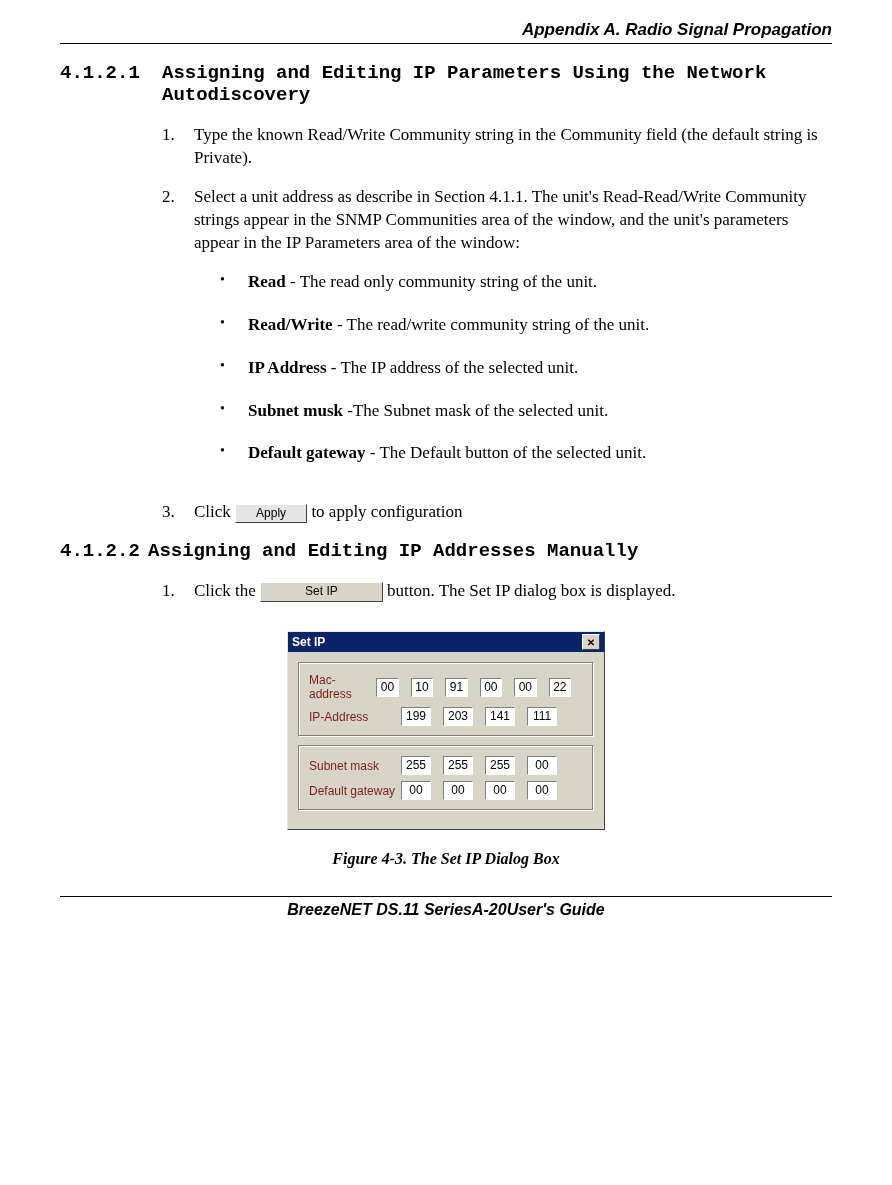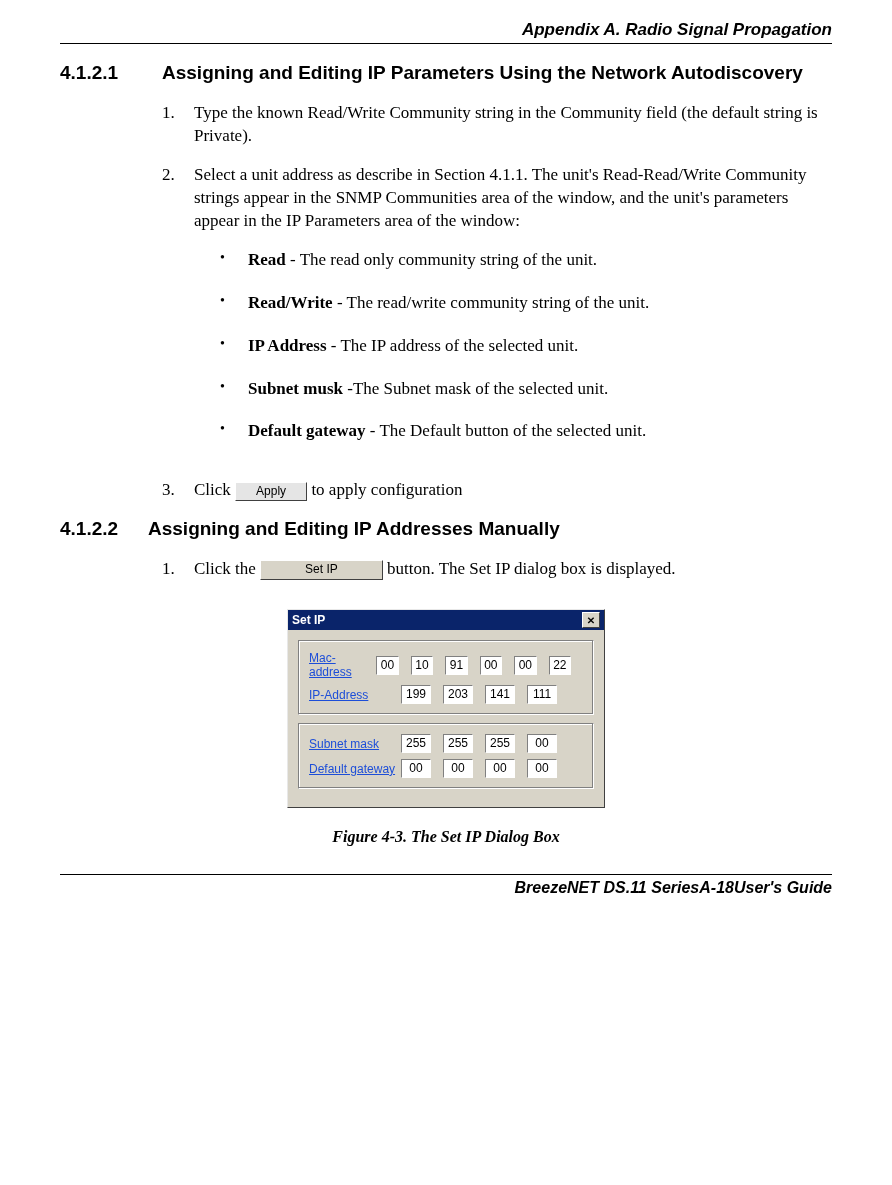--- a/index.html
+++ b/index.html
@@ -17,21 +17,21 @@
       text-align: right;
       font-family: Arial, Helvetica, sans-serif;
       font-weight: bold;
       font-style: italic;
       font-size: 17px;
       border-bottom: 1.5px solid black;
       padding-bottom: 3px;
       margin-bottom: 18px;
     }
     .section-heading {
-      font-family: Liberation Sans, sans-serif;
+      font-family: Liberation Mono, monospace;
       font-weight: bold;
       font-size: 19px;
       margin: 14px 0 18px 0;
       display: flex;
     }
     .section-num {
       width: 102px;
       flex-shrink: 0;
     }
     .section-title {
@@ -151,23 +151,22 @@
       margin-bottom: 8px;
     }
     .row {
       display: flex;
       align-items: center;
       margin-bottom: 6px;
     }
     .row:last-child { margin-bottom: 0; }
     .lbl {
       width: 92px;
-      color: #1d4ed8;
-      font-size: 12px;
-      text-decoration: underline;
+      color: #7f1d1d;
+      font-size: 12px;
     }
     .octet {
       background: white;
       border-top: 1.5px solid #808080;
       border-left: 1.5px solid #808080;
       border-right: 1px solid #fff;
       border-bottom: 1px solid #fff;
       width: 28px;
       height: 17px;
       text-align: center;
@@ -202,21 +201,21 @@
       font-family: "Times New Roman", Times, serif;
       font-style: italic;
       font-weight: bold;
       font-size: 16px;
       margin-top: 20px;
       margin-bottom: 28px;
     }
     .footer {
       border-top: 1.5px solid black;
       display: flex;
-      justify-content: flex-end;
+      justify-content: center;
       font-family: Arial, Helvetica, sans-serif;
       font-weight: bold;
       font-style: italic;
       font-size: 16px;
       padding-top: 4px;
       margin-top: 10px;
     }
   </style>
 </head>
 <body>
@@ -334,17 +333,17 @@
           </div>
         </div>
       </div>
     </div>
   </div>
 
   <div class="figure-caption">Figure 4-3.  The Set IP Dialog Box</div>
 
   <div class="footer">
     <span>BreezeNET DS.11 Series</span>
-    <span>A-18</span>
+    <span>A-20</span>
     <span>User's Guide</span>
   </div>
 
 </div>
 
 </body></html>

